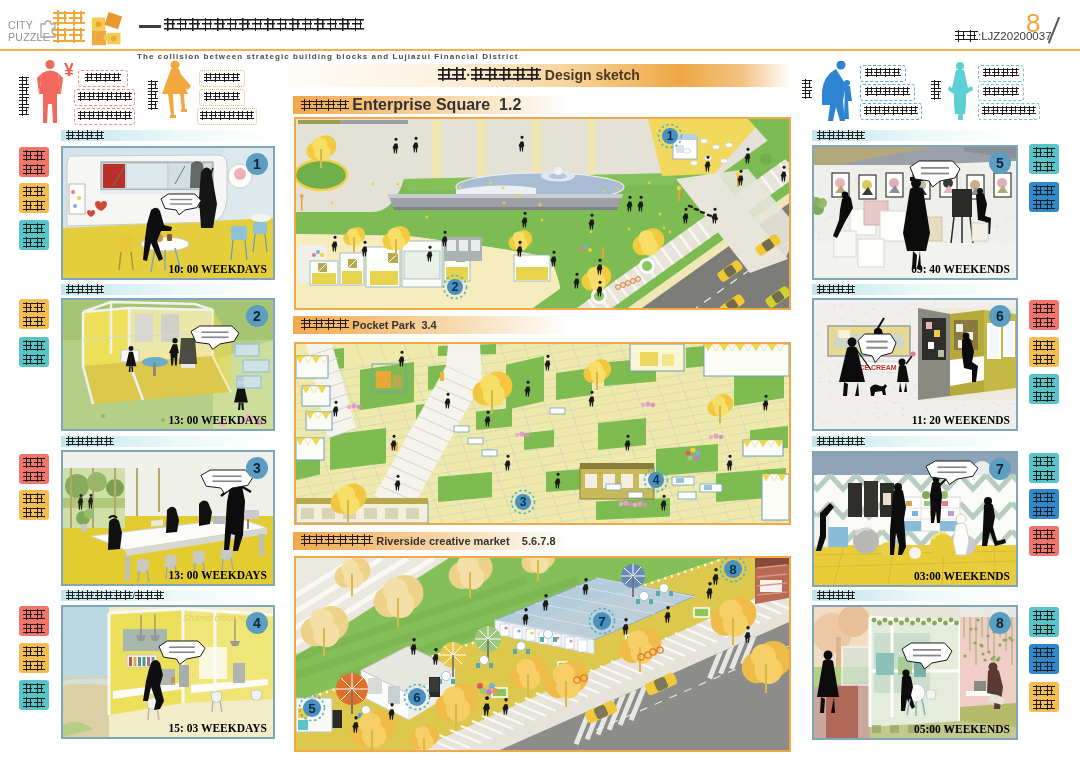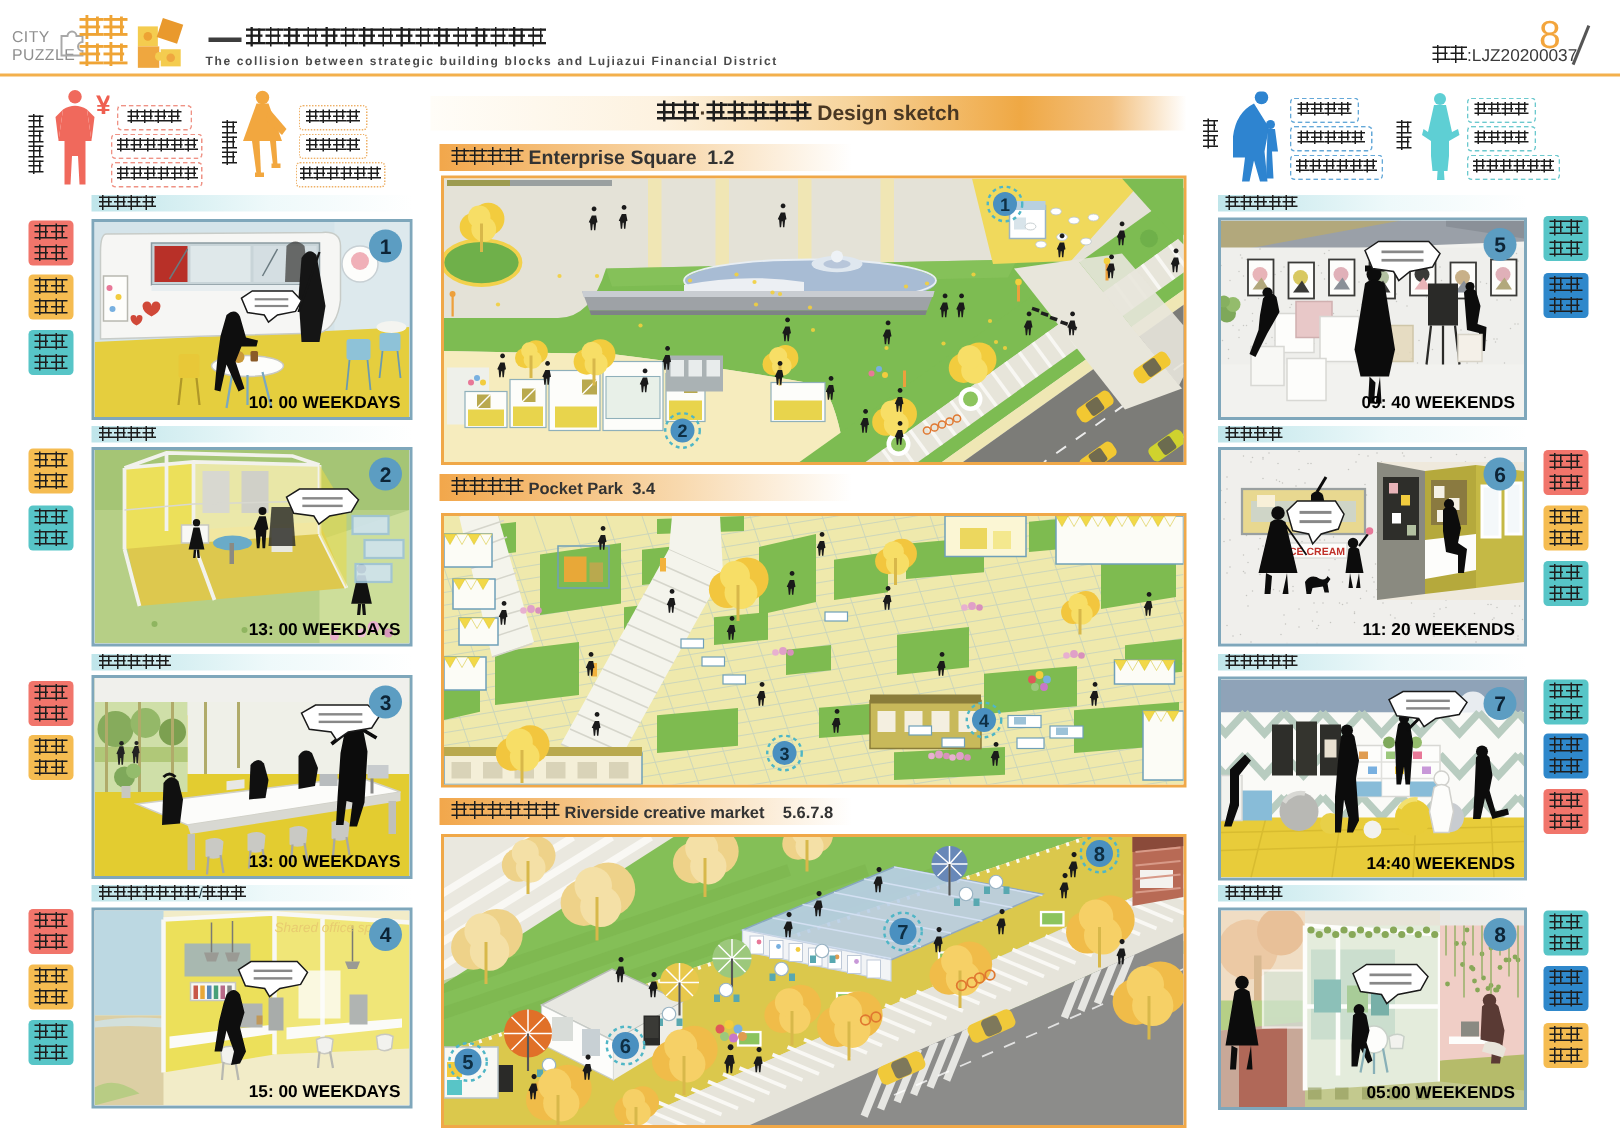--- a/index.html
+++ b/index.html
@@ -6,42 +6,42 @@
 i.g,i.go,i.gy{display:inline-block;width:1em;height:1em;vertical-align:-0.1em;background-repeat:no-repeat;
 background-size:100% 12%,86% 12%,100% 12%,12% 100%,12% 74%;
 background-position:0 13%,7% 50%,0 87%,30% 0,76% 25%}
 i.g{background-image:linear-gradient(#1d1d1d,#1d1d1d),linear-gradient(#1d1d1d,#1d1d1d),linear-gradient(#1d1d1d,#1d1d1d),linear-gradient(#1d1d1d,#1d1d1d),linear-gradient(#1d1d1d,#1d1d1d)}
 i.go{background-image:linear-gradient(#efa435,#efa435),linear-gradient(#efa435,#efa435),linear-gradient(#efa435,#efa435),linear-gradient(#efa435,#efa435),linear-gradient(#efa435,#efa435)}
 .vchip{border-radius:3px;width:30px;height:30px;text-align:center;font-size:11px;line-height:14px;padding-top:2px}
 .pbox{border-radius:3px;background:#fff;height:17px;font-size:9px;text-align:center;line-height:15px;white-space:nowrap;overflow:hidden}
 .ttl{height:11px;font-size:9.5px;line-height:11px;color:#16323c;background:linear-gradient(90deg,#bfe5ea,#eef9fa 55%,#fff);padding-left:5px}
 .card{border:2px solid #7fa7bb;background:#fff;overflow:hidden}
 .num{position:absolute;width:22px;height:22px;border-radius:50%;background:#5c9dc2;color:#0d2436;font-weight:bold;font-size:14px;text-align:center;line-height:22px;top:5px;right:5px}
-.tm{position:absolute;right:6px;bottom:3px;font-weight:bold;font-size:11.5px;color:#000;font-family:Liberation Sans, sans-serif}
+.tm{position:absolute;right:6px;bottom:3px;font-weight:bold;font-size:11.5px;color:#000;font-family:Liberation Serif, serif}
 .vert{display:flex;flex-direction:column;line-height:11px;color:#222}
 </style></head><body>
 
 <div class="a" style="left:0;top:49px;width:1080px;height:2px;background:#f3b04c"></div>
 <div class="a" style="left:8px;top:20px;font-size:10.5px;letter-spacing:.3px;color:#8f8f8f;line-height:11.5px">CITY<br>PUZZLE</div>
 <svg class="a" style="left:37px;top:16px" width="22" height="22" viewBox="0 0 22 22">
     <path d="M4 8 h4 a3 3 0 1 1 6 0 h4 v4 a3 3 0 1 0 0 6 v3 h-14 z" fill="none" stroke="#a8a8a8" stroke-width="1.3"></path>
   </svg>
 <div class="a" style="left:53px;top:10px;font-size:16px;line-height:17px;width:34px"><i class="go"></i><i class="go"></i><i class="go"></i><i class="go"></i></div>
 <svg class="a" style="left:90px;top:11px" width="40" height="37" viewBox="0 0 42 37">
 <rect x="2" y="6" width="14" height="14" fill="#f4cc4f"></rect>
     <circle cx="9" cy="13" r="3" fill="#eda233"></circle>
 <rect x="17" y="2" width="15" height="14" fill="#e9992d" transform="rotate(18 24 9)"></rect>
 <rect x="2" y="20" width="15" height="15" fill="#efa73f"></rect>
     <circle cx="17" cy="27" r="3" fill="#f4cc4f"></circle>
 <rect x="18" y="22" width="14" height="12" fill="#f4cc4f"></rect>
     <circle cx="25" cy="28" r="3" fill="#efa73f"></circle>
 </svg>
 <div class="a" style="left:139px;top:25px;width:22px;height:2.5px;background:#3d3d3d"></div>
 <div class="a" style="left:164px;top:18px;font-size:12.5px"><i class="g"></i><i class="g"></i><i class="g"></i><i class="g"></i><i class="g"></i><i class="g"></i><i class="g"></i><i class="g"></i><i class="g"></i><i class="g"></i><i class="g"></i><i class="g"></i><i class="g"></i><i class="g"></i><i class="g"></i><i class="g"></i></div>
-<div class="a" style="left:137px;top:36px;font-size:8px;font-weight:bold;letter-spacing:1.1px;color:#4a4a4a">The collision between strategic building blocks and Lujiazui Financial District</div>
+<div class="a" style="left:137px;top:52px;font-size:8px;font-weight:bold;letter-spacing:1.1px;color:#4a4a4a">The collision between strategic building blocks and Lujiazui Financial District</div>
 <div class="a" style="left:1026px;top:8px;font-size:26px;color:#f3a53c">8</div>
 <div class="a" style="left:955px;top:30px;font-size:11.5px;color:#3a3a3a"><i class="g"></i><i class="g"></i>:LJZ20200037</div>
 <div class="a" style="left:1053px;top:16px;width:1.5px;height:28px;background:#555;transform:rotate(22deg)"></div>
 <div class="a vert" style="left:19px;top:76px;font-size:10px;line-height:11px">
     <i class="g"></i>
     <i class="g"></i>
     <i class="g"></i>
     <i class="g"></i>
   </div>
 <svg class="a" style="left:35px;top:60px" width="38" height="64" viewBox="0 0 38 64">
@@ -330,21 +330,21 @@
       <path d="M88,56 q5,-6 9,0 l3,12 -3,10 4,16 -4,8 -6,1 2,-9 -5,-14 -3,14 -5,0 3,-20 3,-12 z" fill="#0e0e0e"></path>
       <rect x="108" y="70" width="4" height="6" fill="#c09858"></rect>
       <text x="120" y="14" font-size="9" fill="#e8cc70" font-family="Liberation Sans" font-style="italic">Shared office space</text>
       <g>
         <polygon points="96,39.4 104.28,34 135.1,34 142,41.2 137.4,49.3 123.6,52 116.7,57.400000000000006 113.48,52 100.6,50.2" fill="#fff" stroke="#1a1a1a" stroke-width="1"></polygon>
         <rect x="106.12" y="39.4" width="25.76" height="1.6199999999999999" fill="#888"></rect>
         <rect x="106.12" y="44.44" width="25.76" height="1.6199999999999999" fill="#888"></rect>
       </g>
     </svg>
     <div class="num">4</div>
-    <div class="tm">15: 00 WEEKDAYS</div>
+    <div class="tm">15: 03 WEEKDAYS</div>
   </div>
 <div class="a card" style="left:812px;top:145px;width:206px;height:135px">
     <svg width="202" height="131" viewBox="0 0 202 131" style="display:block">
       <rect width="202" height="131" fill="#f2f2ef"></rect>
       <polygon points="0,0 202,0 202,14 0,22" fill="#9aa0a8"></polygon>
       <polygon points="0,0 120,0 0,22" fill="#b2a87c"></polygon>
       <polygon points="150,0 202,0 202,12 150,4" fill="#8a9098"></polygon>
       <rect x="0" y="18" width="202" height="78" fill="#efefec"></rect>
       <circle cx="65" cy="30" r=".5" fill="#c8c8c4"></circle>
       <circle cx="131" cy="24" r=".5" fill="#c8c8c4"></circle>
@@ -908,21 +908,21 @@
       <path d="M118,30 q4,-5 8,0 l2,12 -2,28 -3,0 -1,-12 -2,12 -3,0 -1,-28 z" fill="#0c0c0c"></path>
       <path d="M124,34 l8,-8" stroke="#0c0c0c" stroke-width="2"></path>
       <circle cx="122" cy="26" r="3.4" fill="#0c0c0c"></circle>
       <g>
         <polygon points="112,13.399999999999999 121.36,8 156.2,8 164,15.2 158.8,23.299999999999997 143.2,26 135.4,31.400000000000002 131.76,26 117.2,24.2" fill="#fff" stroke="#1a1a1a" stroke-width="1"></polygon>
         <rect x="123.44" y="13.399999999999999" width="29.120000000000005" height="1.6199999999999999" fill="#888"></rect>
         <rect x="123.44" y="18.44" width="29.120000000000005" height="1.6199999999999999" fill="#888"></rect>
       </g>
     </svg>
     <div class="num">7</div>
-    <div class="tm">14:40 WEEKENDS</div>
+    <div class="tm">03:00 WEEKENDS</div>
   </div>
 <div class="a card" style="left:812px;top:605px;width:206px;height:135px">
     <svg width="202" height="131" viewBox="0 0 202 131" style="display:block">
       <rect width="202" height="131" fill="#e8e4d8"></rect>
       <rect x="0" y="0" width="56" height="131" fill="#f0ddc4"></rect>
       <circle cx="18" cy="26" r="20" fill="#ecc9a4"></circle>
       <circle cx="40" cy="14" r="16" fill="#e8c098"></circle>
       <rect x="22" y="30" width="5" height="40" fill="#d8b890"></rect>
       <rect x="0" y="60" width="56" height="20" fill="#b6cf86"></rect>
       <polygon points="0,80 56,74 56,131 0,131" fill="#c8a898"></polygon>
@@ -1012,21 +1012,21 @@
       <g>
         <polygon points="88,42.0 97.0,36 130.5,36 138,44.0 133.0,53.0 118.0,56 110.5,62.0 107.0,56 93.0,54.0" fill="#fff" stroke="#1a1a1a" stroke-width="1"></polygon>
         <rect x="99.0" y="42.0" width="28.000000000000004" height="1.7999999999999998" fill="#888"></rect>
         <rect x="99.0" y="47.6" width="28.000000000000004" height="1.7999999999999998" fill="#888"></rect>
       </g>
     </svg>
     <div class="num">8</div>
     <div class="tm">05:00 WEEKENDS</div>
   </div>
 <div class="a" style="left:287px;top:64px;width:504px;height:23px;background:linear-gradient(90deg,#fffdf8,#fdf2e0 30%,#f7d59e 55%,#efa844 78%,#f3c180 90%,#fff);text-align:center;font-size:14px;color:#4a3823;line-height:23px"><span style="font-weight:bold"><i class="g"></i><i class="g"></i>·<i class="g"></i><i class="g"></i><i class="g"></i><i class="g"></i><i class="g"></i></span>&nbsp;<span style="font-weight:bold">Design sketch</span></div>
-<div class="a" style="left:293px;top:96px;width:500px;height:18px;background:linear-gradient(90deg,#f2a74b,#f8d9ae 32%,#fff 55%);font-size:12px;line-height:18px;padding-left:8px;color:#222"><span style="font-weight:bold"><i class="g"></i><i class="g"></i><i class="g"></i><i class="g"></i></span> <span style="font-size:13px;font-weight:bold;color:#333">Enterprise Square&nbsp;&nbsp;1.2</span></div>
+<div class="a" style="left:293px;top:96px;width:500px;height:18px;background:linear-gradient(90deg,#f2a74b,#f8d9ae 32%,#fff 55%);font-size:12px;line-height:18px;padding-left:8px;color:#222"><span style="font-weight:bold"><i class="g"></i><i class="g"></i><i class="g"></i><i class="g"></i></span> <span style="font-size:16px;font-weight:bold;color:#333">Enterprise Square&nbsp;&nbsp;1.2</span></div>
 <div class="a" style="left:293px;top:316px;width:500px;height:18px;background:linear-gradient(90deg,#f2a74b,#f8d9ae 32%,#fff 55%);font-size:12px;line-height:18px;padding-left:8px;color:#222"><span style="font-weight:bold"><i class="g"></i><i class="g"></i><i class="g"></i><i class="g"></i></span> <span style="font-size:11px;font-weight:bold;color:#333">Pocket Park&nbsp;&nbsp;3.4</span></div>
 <div class="a" style="left:293px;top:532px;width:500px;height:18px;background:linear-gradient(90deg,#f2a74b,#f8d9ae 32%,#fff 55%);font-size:12px;line-height:18px;padding-left:8px;color:#222"><span style="font-weight:bold"><i class="g"></i><i class="g"></i><i class="g"></i><i class="g"></i><i class="g"></i><i class="g"></i></span> <span style="font-size:11px;font-weight:bold;color:#333">Riverside creative market&nbsp;&nbsp;&nbsp;&nbsp;5.6.7.8</span></div>
 <div class="a" style="left:294px;top:117px;width:497px;height:193px;border:2px solid #f0a848">
     <svg width="493" height="189" viewBox="0 0 493 189" style="display:block">
       <rect width="493" height="189" fill="#e4e2d7"></rect>
       <rect x="136" y="0" width="9" height="62" fill="#f0e6b4"></rect>
       <rect x="181" y="0" width="9" height="62" fill="#f0e6b4"></rect>
       <rect x="236" y="0" width="9" height="62" fill="#f0e6b4"></rect>
       <rect x="291" y="0" width="9" height="62" fill="#f0e6b4"></rect>
       <rect x="2" y="1" width="42" height="4" fill="#9c9b50"></rect>

